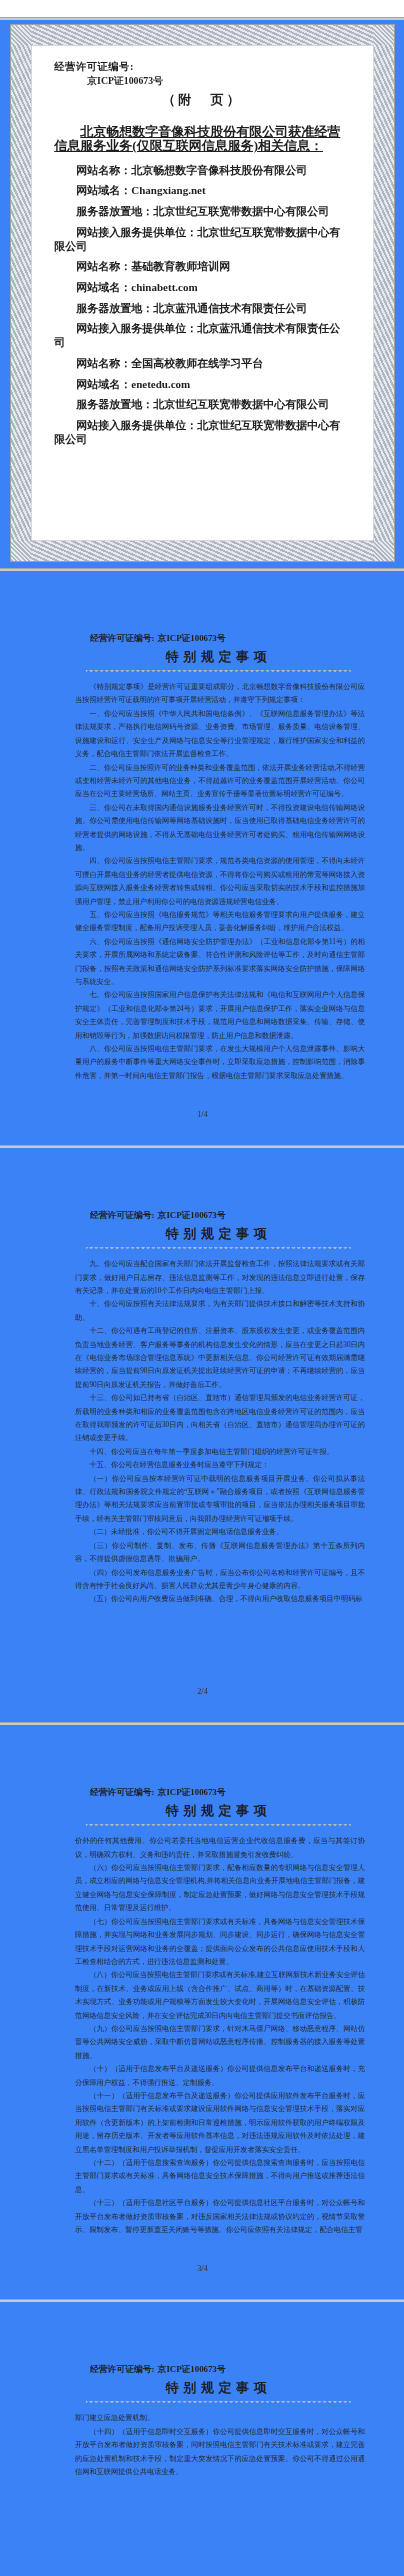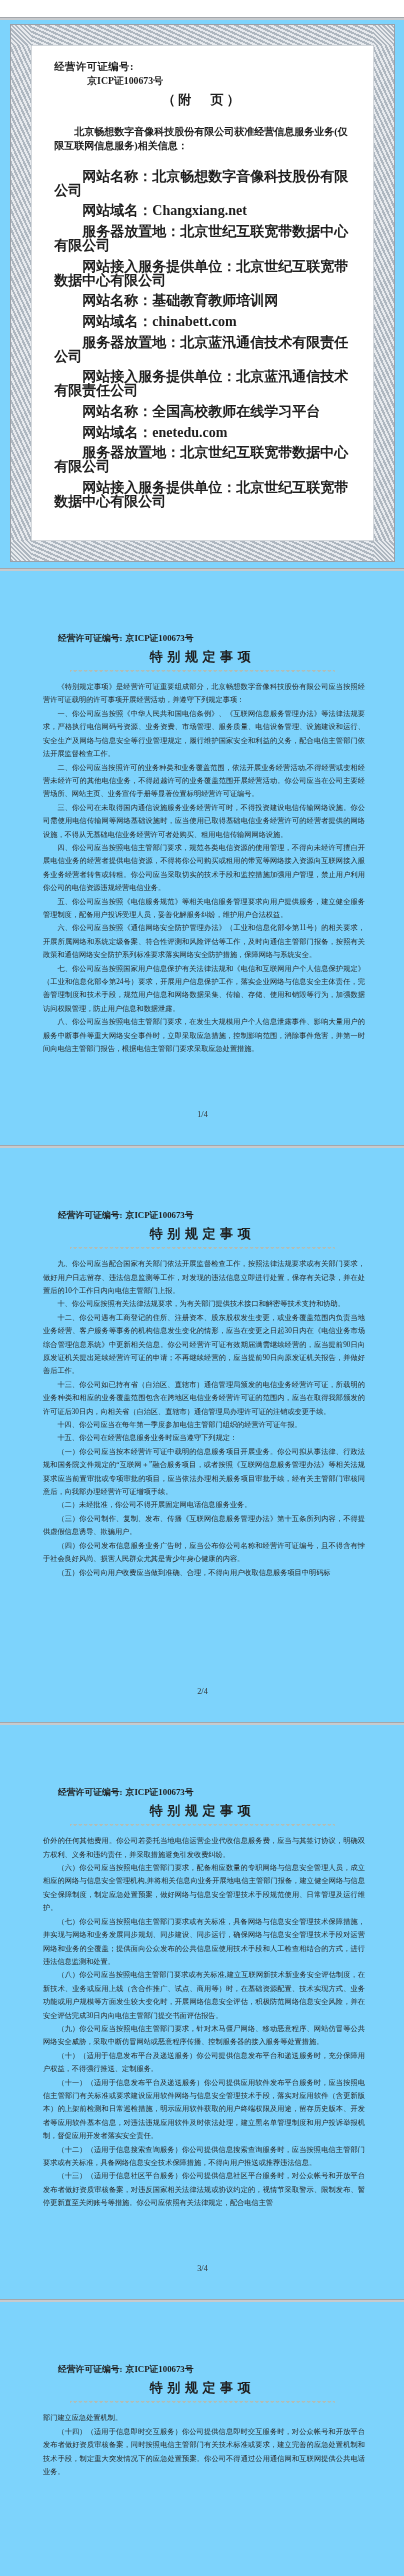--- a/index.html
+++ b/index.html
@@ -1,32 +1,32 @@
 <!DOCTYPE html>
 <html style="font-size:8.2px"><head>
 <meta charset="utf-8">
 <style>
   html,body{margin:0;padding:0;}
   body{width:405px;height:2873px;background:#ffffff;color:#1f1f1f;
        font-family:"Liberation Serif","DejaVu Serif",serif;overflow:hidden;}
   .spacer-top{height:17px;}
   .sep{height:2.1px;background:#c7cacd;border-top:0.5px solid #a3a7ac;}
-  .page{position:relative;overflow:hidden;background:#7dd3fc;}
+  .page{position:relative;overflow:hidden;background:#3b82f6;padding-left:32px;}
   
   #page1{height:548px;}
   .cert{position:absolute;left:11.3px;right:11.3px;top:4.6px;bottom:7.2px;background:#ffffff;
         border:20.6px solid;border-image:repeating-linear-gradient(45deg,#aeb7c0 0 3.1px,#e6e9ed 3.1px 6.2px) 40;
         outline:1px solid #9aa1a9;box-shadow:inset 0 0 0 0.5px #aab2ba;}
   .cert-in{padding:15.5px 23px 0 23px;}
   .cert-no-label{font-size:10.3px;font-weight:700;letter-spacing:0.5px;}
   .cert-no-val{margin-left:33px;font-size:9.8px;font-weight:600;margin-top:1px;}
   .cert-title{text-align:center;font-size:14px;font-weight:700;letter-spacing:0.5px;margin:7.2px 0 2.1px;}
   .cert-sub{text-align:center;font-size:13px;font-weight:700;margin:3.1px 0 15.5px;letter-spacing:3.1px;}
-  .cert-p{font-size:10px;line-height:14.4px;margin:0 0 16px;text-indent:2em;font-weight:600;}
-  .cert-item{font-size:14px;line-height:14px;margin:6.7px 0;text-indent:2em;font-weight:600;}
+  .cert-p{font-size:13px;line-height:14.4px;margin:0 0 9px;text-indent:2em;font-weight:600;text-decoration:underline;}
+  .cert-item{font-size:11px;line-height:14px;margin:6.7px 0;text-indent:2em;font-weight:600;}
   
   .prov{height:574px;}
   #page5{height:565px;}
   .prov-head{padding:61px 0 0 58px;font-size:8.8px;font-weight:700;line-height:12.4px;}
   .prov-head .val{font-weight:600;margin-left:3.1px;}
   .prov-title{text-align:center;font-size:13px;font-weight:700;letter-spacing:4.6px;margin:3.1px 0 4.1px;}
   .zigzag{width:265px;margin:0 auto;height:3.1px;background:
       linear-gradient(135deg,#b4bcb2 25%,transparent 25%) 0 0,
       linear-gradient(225deg,#b4bcb2 25%,transparent 25%) 0 0;
       background-size:5.2px 3.1px;background-repeat:repeat-x;}

